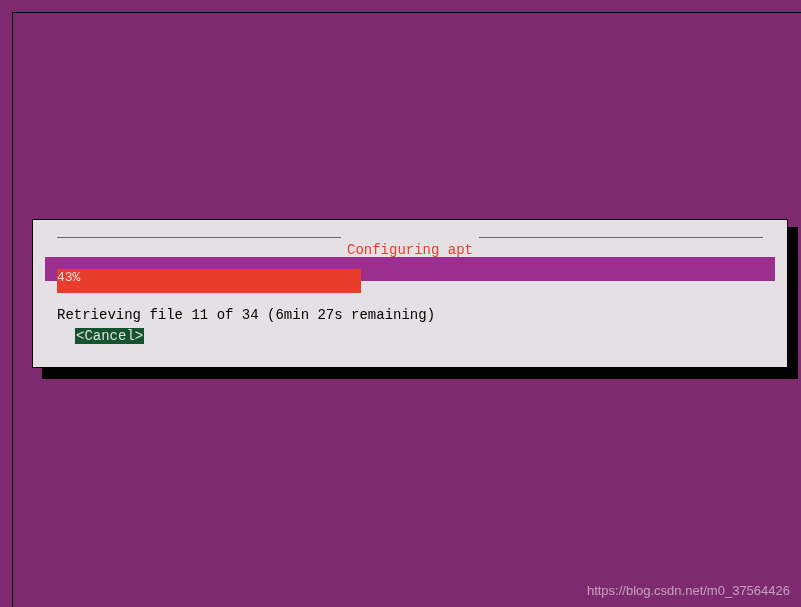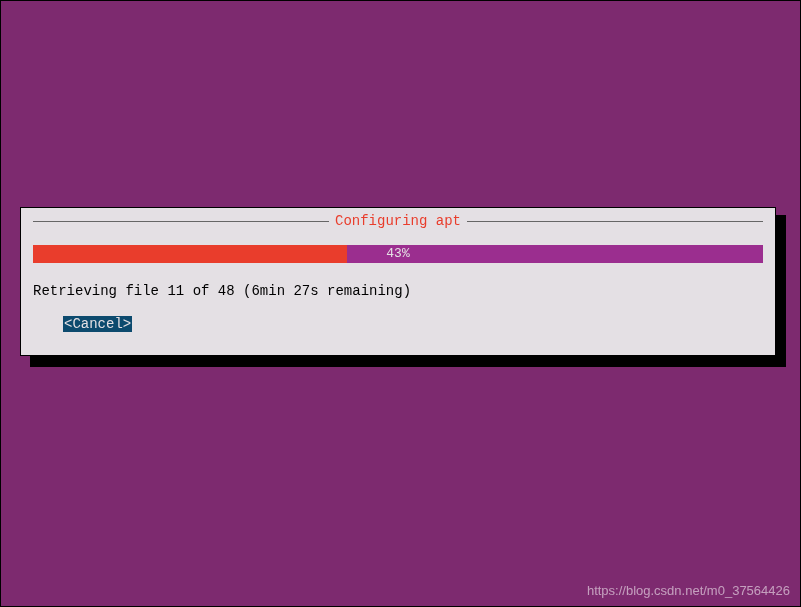--- a/index.html
+++ b/index.html
@@ -1,17 +1,17 @@
 <!DOCTYPE html>
 <html><head>
   <meta charset="utf-8">
   <style>
     * {
       margin: 0;
-      padding: 0;
+      padding: 12px;
       box-sizing: border-box;
     }
     body {
       width: 801px;
       height: 607px;
       background: #7d2a6f;
       font-family: "Courier New", monospace;
       font-size: 14px;
       position: relative;
       overflow: hidden;
@@ -63,36 +63,36 @@
     .progress-bar-fill {
       height: 100%;
       background: #e93d2c;
       width: 43%;
     }
     .progress-text {
       position: absolute;
       top: 0;
       left: 0;
       right: 0;
-      text-align: center;
+      text-align: left;
       color: #e4e0e4;
       line-height: 18px;
       font-size: 13px;
     }
     .status-text {
       position: absolute;
       top: 75px;
       left: 12px;
       color: #000;
     }
     .cancel-button {
       position: absolute;
       top: 108px;
       left: 42px;
-      background: #0c4a6e;
+      background: #14532d;
       color: #e4e0e4;
       padding: 0 1px;
       cursor: pointer;
     }
     .watermark {
       position: absolute;
       bottom: 8px;
       right: 10px;
       color: rgba(255,255,255,0.55);
       font-family: Arial, sans-serif;
@@ -109,18 +109,18 @@
     <div class="title-line"></div>
     <span class="title-text">Configuring apt</span>
     <div class="title-line"></div>
   </div>
 
   <div class="progress-bar-container">
     <div class="progress-bar-fill" style="width:43%"></div>
     <div class="progress-text">43%</div>
   </div>
 
-  <div class="status-text">Retrieving file 11 of 48 (6min 27s remaining)</div>
+  <div class="status-text">Retrieving file 11 of 34 (6min 27s remaining)</div>
 
   <span class="cancel-button">&lt;Cancel&gt;</span>
 </div>
 
 <div class="watermark">https://blog.csdn.net/m0_37564426</div>
 
 </body></html>

